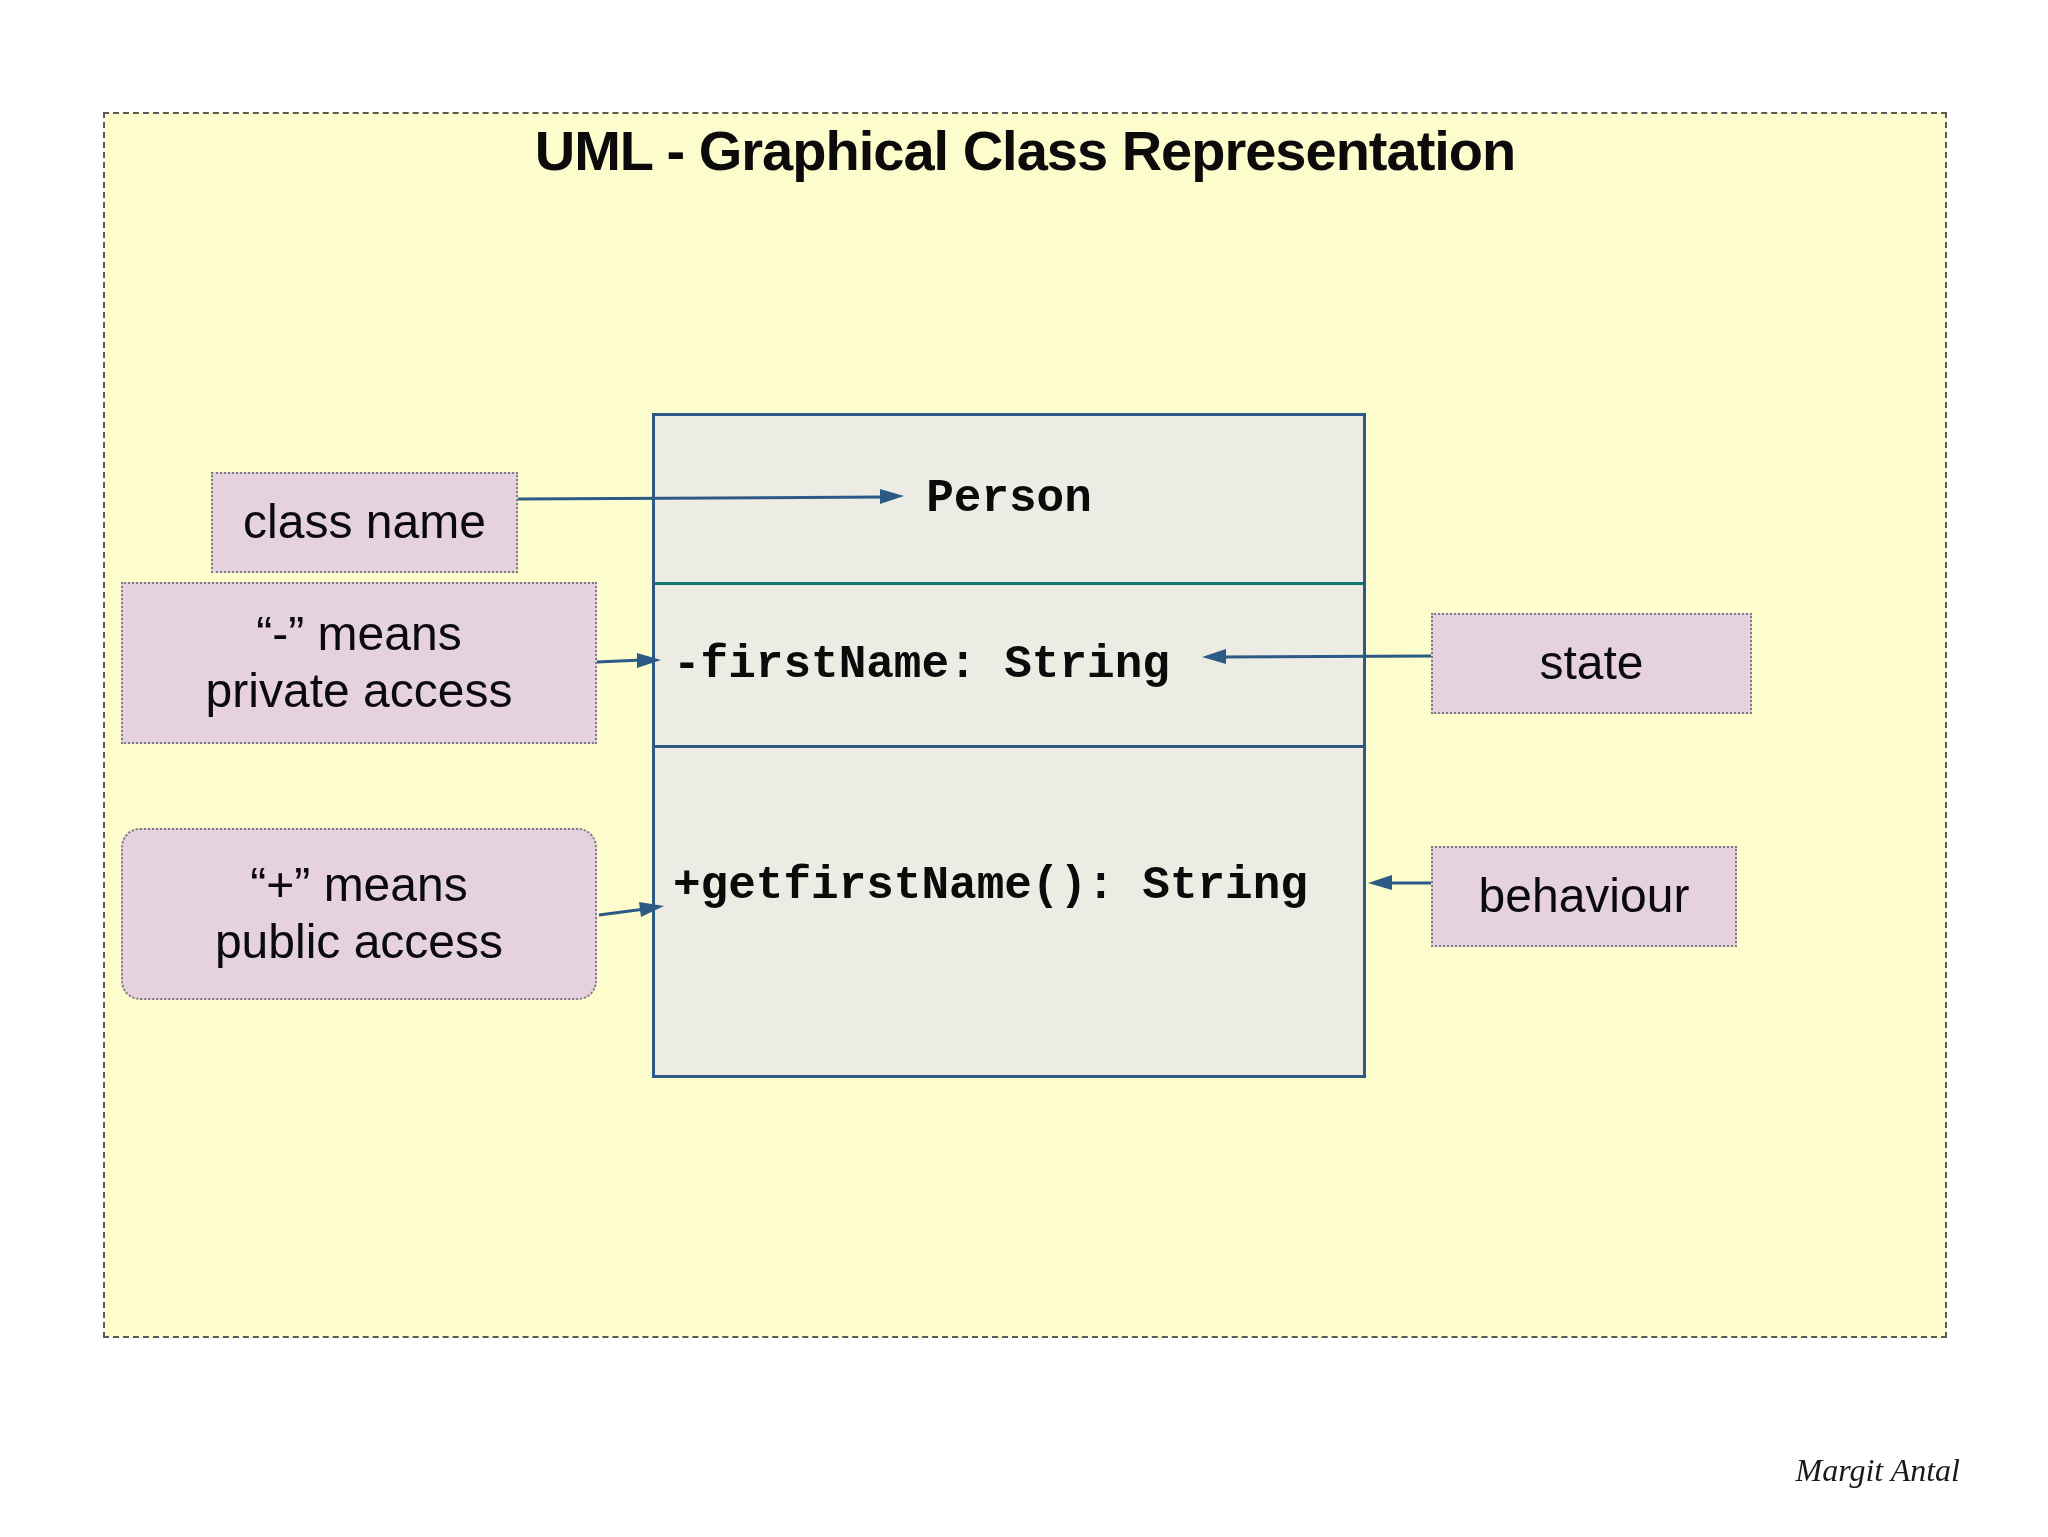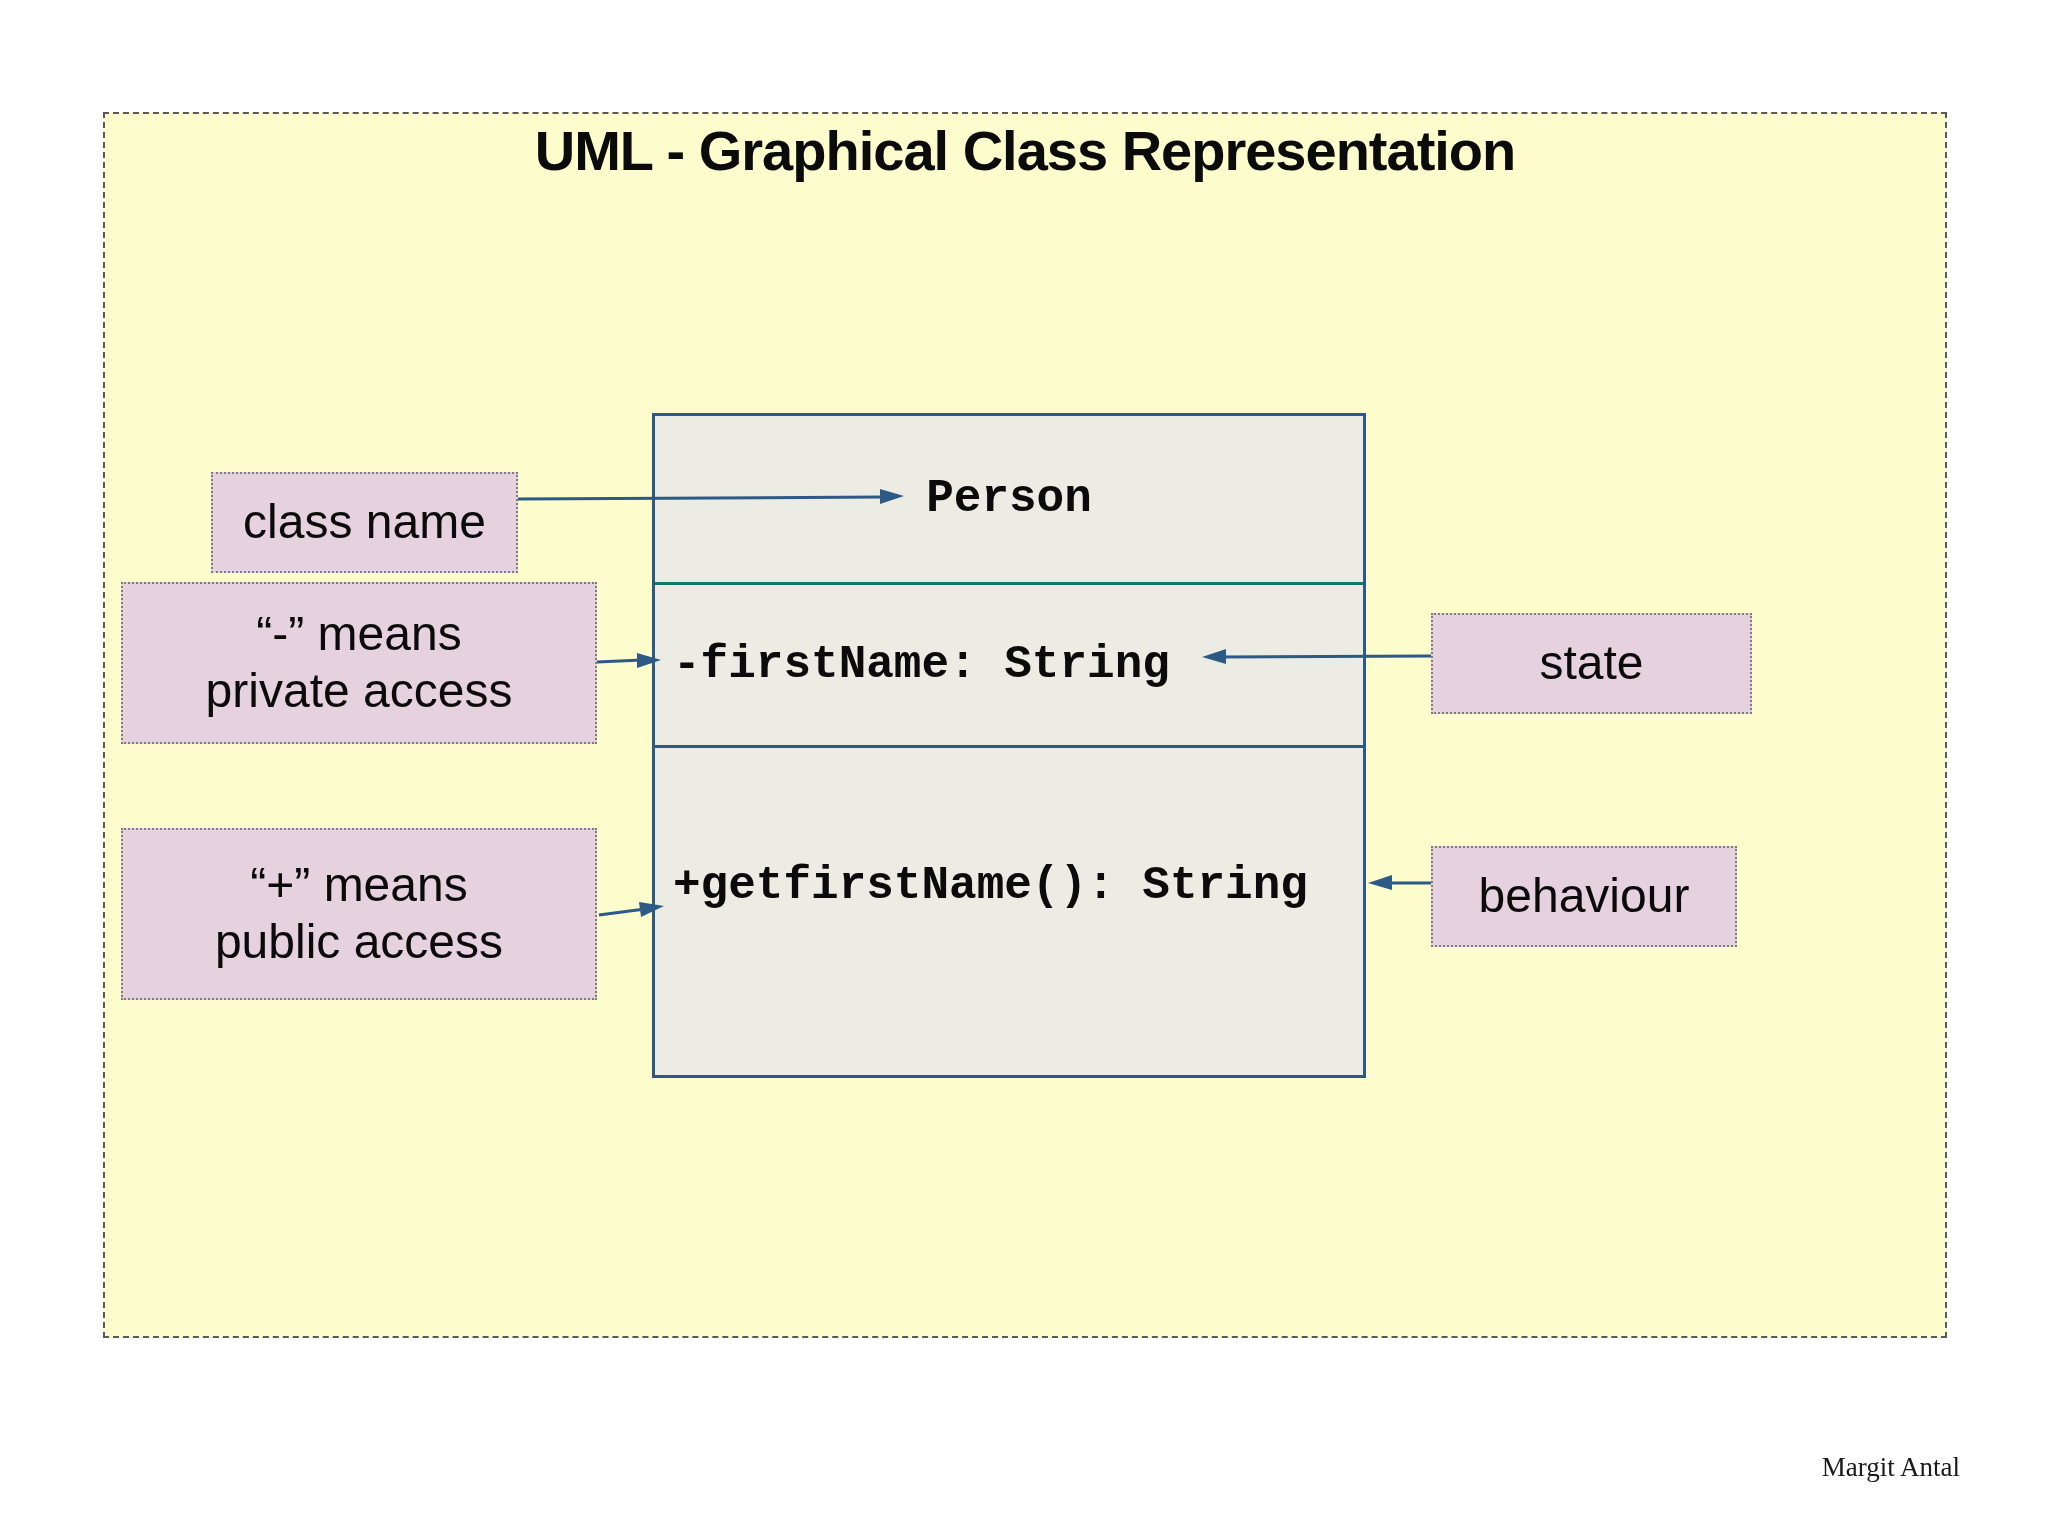--- a/index.html
+++ b/index.html
@@ -72,34 +72,35 @@
     flex-direction: column;
     align-items: center;
     justify-content: center;
     text-align: center;
     font-size: 48px;
     color: #0b0b0b;
     line-height: 1.18;
   }
   .note.n-classname { left: 106px; top: 334px; width: 307px; height: 101px; margin-top: 24px; }
   .note.n-private   { left: 16px;  top: 468px; width: 476px; height: 162px; }
-  .note.n-public    { left: 16px;  top: 714px; width: 476px; height: 172px; }
+  .note.n-public    { left: 16px;  top: 714px; width: 476px; height: 172px; border-radius: 19px; }
   .note.n-state     { left: 1326px; top: 499px; width: 321px; height: 101px; }
   .note.n-behaviour { left: 1326px; top: 732px; width: 306px; height: 101px; }
   .arrows {
     position: absolute;
     left: 0; top: 0;
     width: 2048px; height: 1537px;
     pointer-events: none;
   }
   .signature {
     position: absolute;
     right: 88px; top: 1452px;
     font-family: cursive;
-    font-size: 27px;
+    font-style: italic;
+    font-size: 32px;
     color: #1a1a1a;
     white-space: nowrap;
   }
 </style>
 </head>
 <body>
 
 <div class="page">
 
   <div class="slide">

